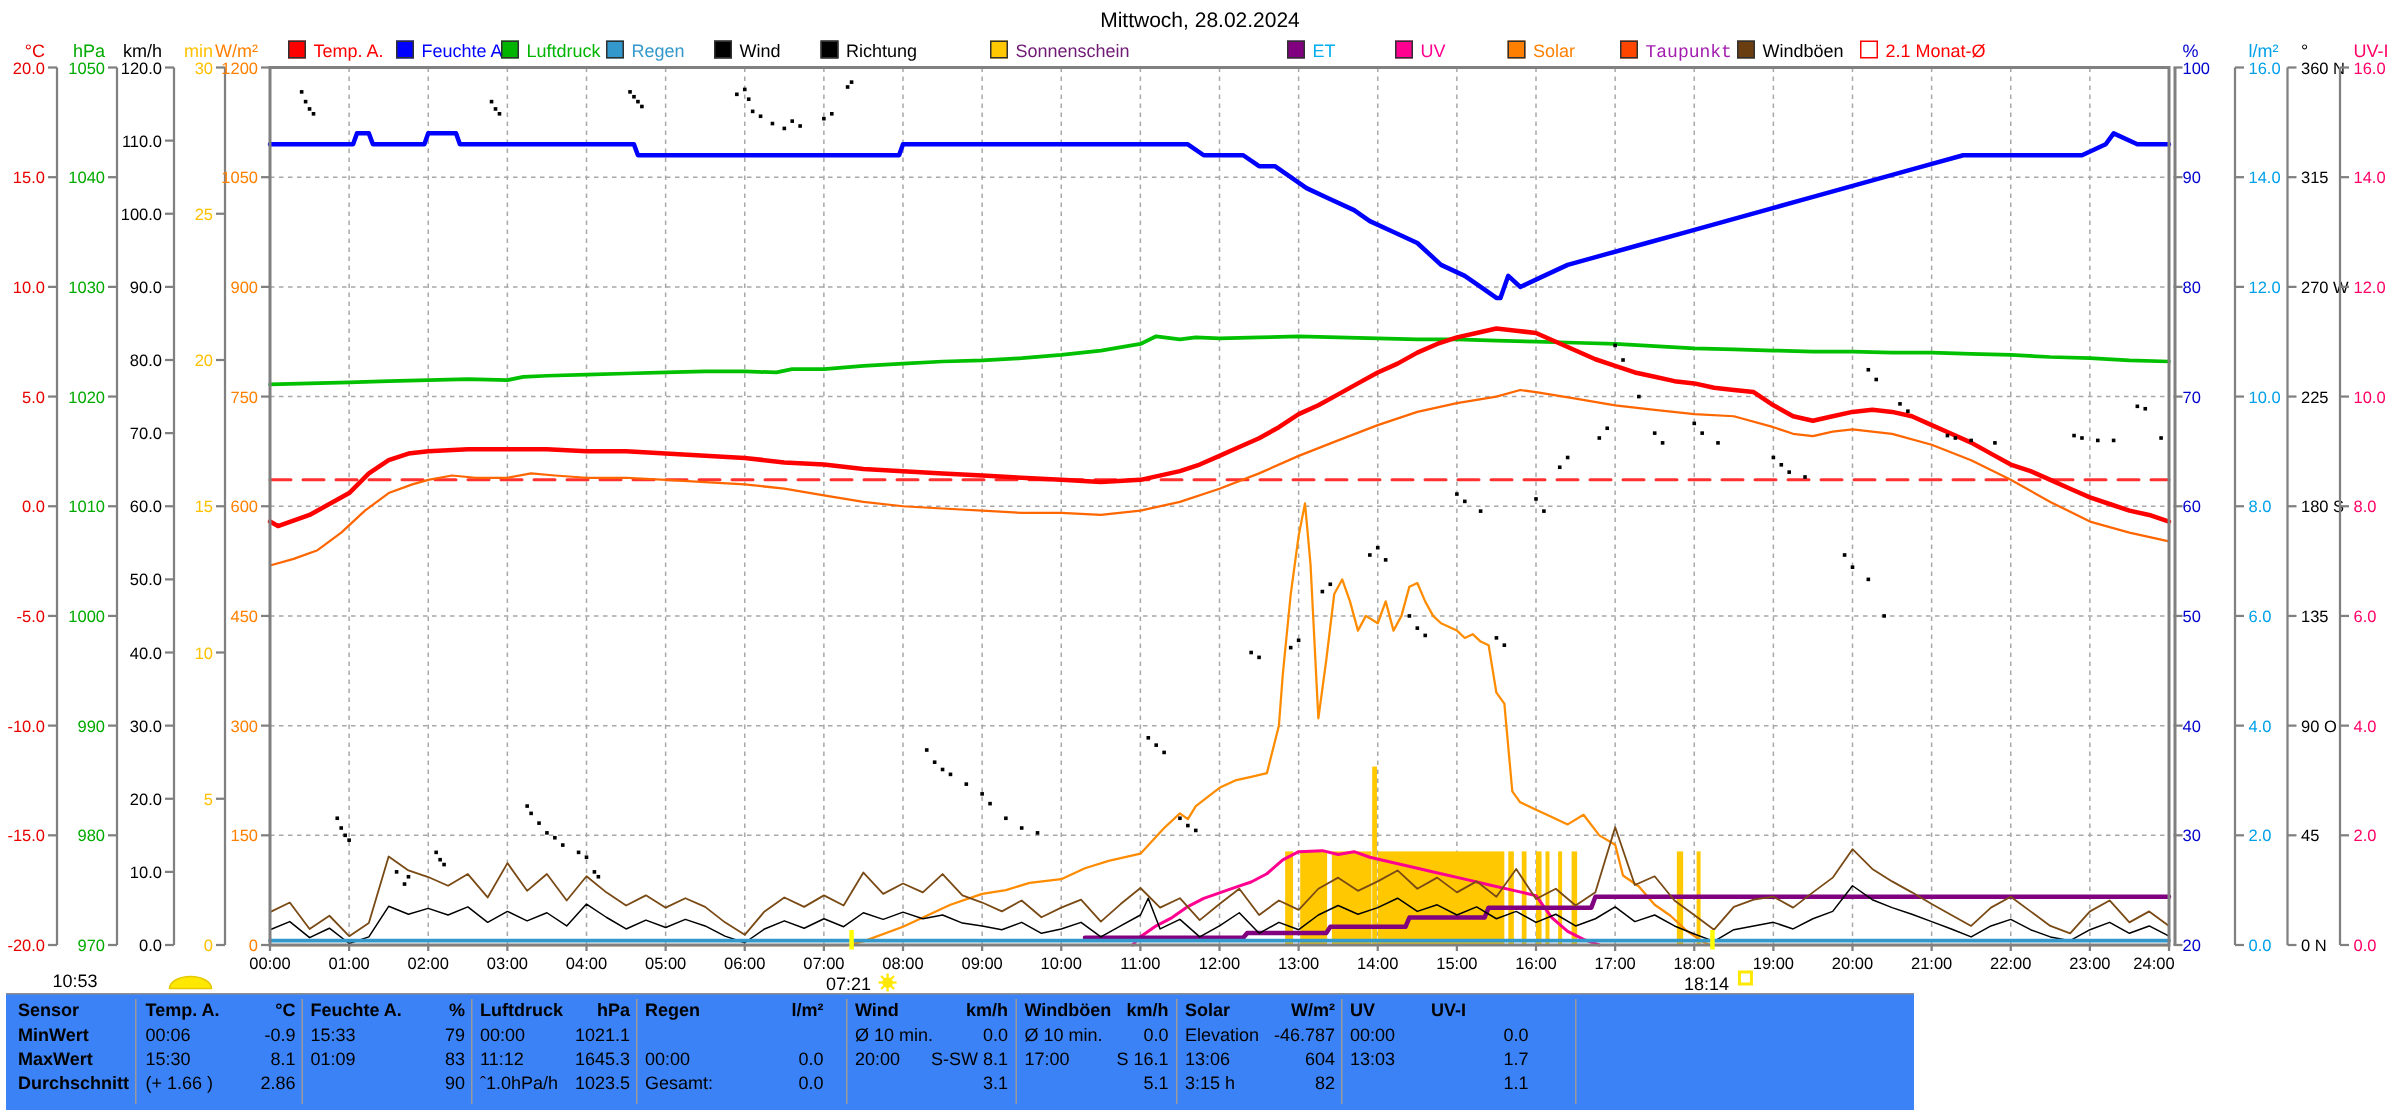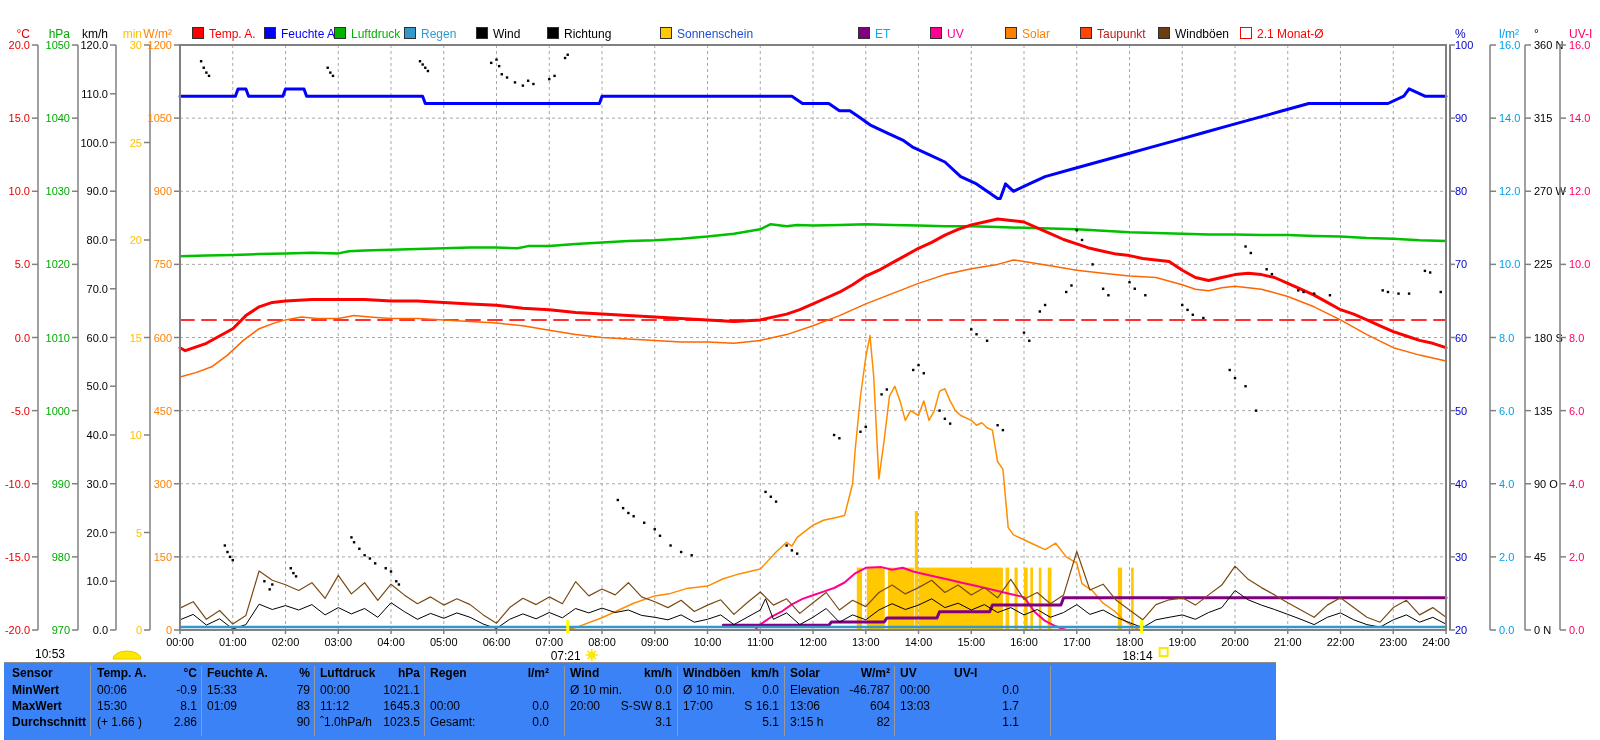--- a/index.html
+++ b/index.html
@@ -18,32 +18,33 @@
        font-size:12px;}
   .tcell{position:absolute;white-space:nowrap;height:15px;line-height:15px;}
   .tcell.right{transform:translateX(-100%);}
   .tcell.bold{font-weight:bold;}
   .tsep{position:absolute;top:3px;height:70px;width:1px;background:#9a9a9a;}
 </style>
 </head>
 <body>
 
 <div id="app">
+  <div id="page-title">Mittwoch, 28.02.2024</div>
   <div id="legend">
       <div class="leg-item" style="left: 192px;"><span class="leg-box" style="background: rgb(255, 0, 0);"></span><span style="color: rgb(255, 0, 0);">Temp. A.</span></div>
       <div class="leg-item" style="left: 264px;"><span class="leg-box" style="background: rgb(0, 0, 255);"></span><span style="color: rgb(0, 0, 255);">Feuchte A.</span></div>
       <div class="leg-item" style="left: 334px;"><span class="leg-box" style="background: rgb(0, 180, 0);"></span><span style="color: rgb(0, 180, 0);">Luftdruck</span></div>
       <div class="leg-item" style="left: 404px;"><span class="leg-box" style="background: rgb(51, 153, 204);"></span><span style="color: rgb(51, 153, 204);">Regen</span></div>
       <div class="leg-item" style="left: 476px;"><span class="leg-box" style="background: rgb(0, 0, 0);"></span><span style="color: rgb(0, 0, 0);">Wind</span></div>
       <div class="leg-item" style="left: 547px;"><span class="leg-box" style="background: rgb(0, 0, 0);"></span><span style="color: rgb(0, 0, 0);">Richtung</span></div>
-      <div class="leg-item" style="left: 660px;"><span class="leg-box" style="background: rgb(255, 200, 0);"></span><span style="color: #1d4ed8;">Sonnenschein</span></div>
+      <div class="leg-item" style="left: 660px;"><span class="leg-box" style="background: rgb(255, 200, 0);"></span><span style="color: #701a75;">Sonnenschein</span></div>
       <div class="leg-item" style="left: 858px;"><span class="leg-box" style="background: rgb(128, 0, 128);"></span><span style="color: rgb(0, 174, 239);">ET</span></div>
       <div class="leg-item" style="left: 930px;"><span class="leg-box" style="background: rgb(255, 0, 144);"></span><span style="color: rgb(255, 0, 144);">UV</span></div>
       <div class="leg-item" style="left: 1005px;"><span class="leg-box" style="background: rgb(255, 128, 0);"></span><span style="color: rgb(255, 128, 0);">Solar</span></div>
-      <div class="leg-item" style="left: 1080px;"><span class="leg-box" style="background: rgb(255, 69, 0);"></span><span style="color: #b91c1c;">Taupunkt</span></div>
+      <div class="leg-item" style="left: 1080px;"><span class="leg-box" style="background: rgb(255, 69, 0);"></span><span style="color: #a21caf; font-family: Liberation Mono, monospace;">Taupunkt</span></div>
       <div class="leg-item" style="left: 1158px;"><span class="leg-box" style="background: rgb(107, 62, 16);"></span><span style="color: rgb(0, 0, 0);">Windböen</span></div>
       <div class="leg-item" style="left: 1240px;"><span class="leg-box outline" style="background: rgb(255, 255, 255); border-color: rgb(255, 0, 0);"></span><span style="color: rgb(255, 0, 0);">2.1 Monat-Ø</span></div>
     </div>
   <svg id="chart" width="1600" height="662">
       <line x1="232.75" y1="45" x2="232.75" y2="630" stroke="#a8a8a8" stroke-width="1" stroke-dasharray="3,3"></line>
       <line x1="285.5" y1="45" x2="285.5" y2="630" stroke="#a8a8a8" stroke-width="1" stroke-dasharray="3,3"></line>
       <line x1="338.25" y1="45" x2="338.25" y2="630" stroke="#a8a8a8" stroke-width="1" stroke-dasharray="3,3"></line>
       <line x1="391" y1="45" x2="391" y2="630" stroke="#a8a8a8" stroke-width="1" stroke-dasharray="3,3"></line>
       <line x1="443.75" y1="45" x2="443.75" y2="630" stroke="#a8a8a8" stroke-width="1" stroke-dasharray="3,3"></line>
       <line x1="496.5" y1="45" x2="496.5" y2="630" stroke="#a8a8a8" stroke-width="1" stroke-dasharray="3,3"></line>

